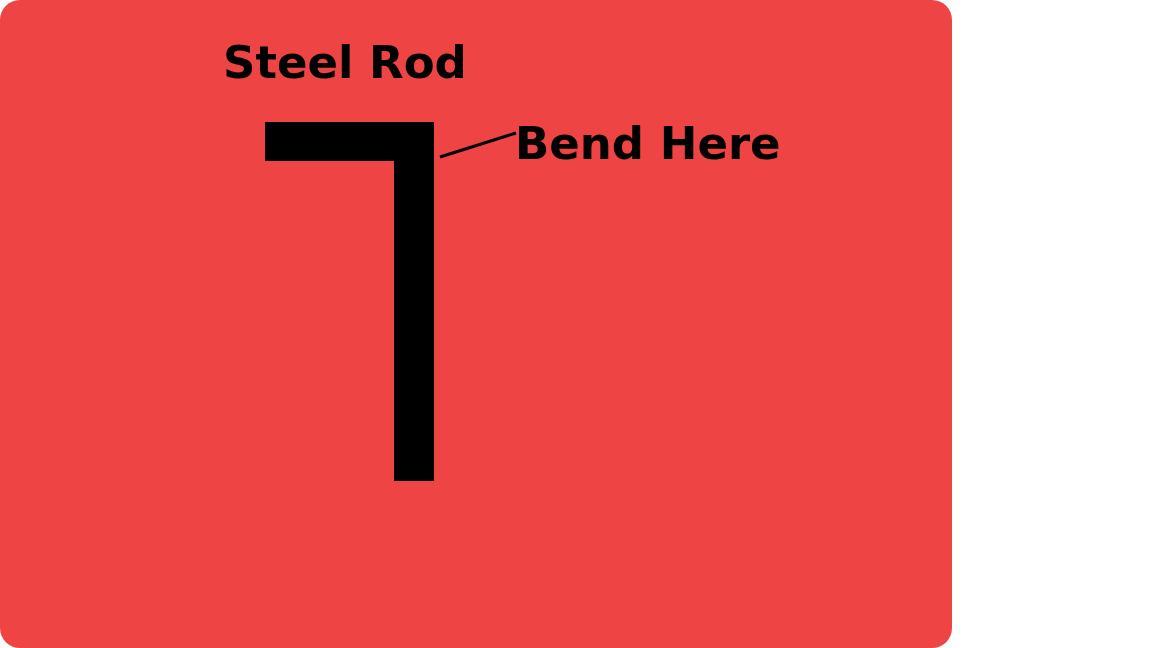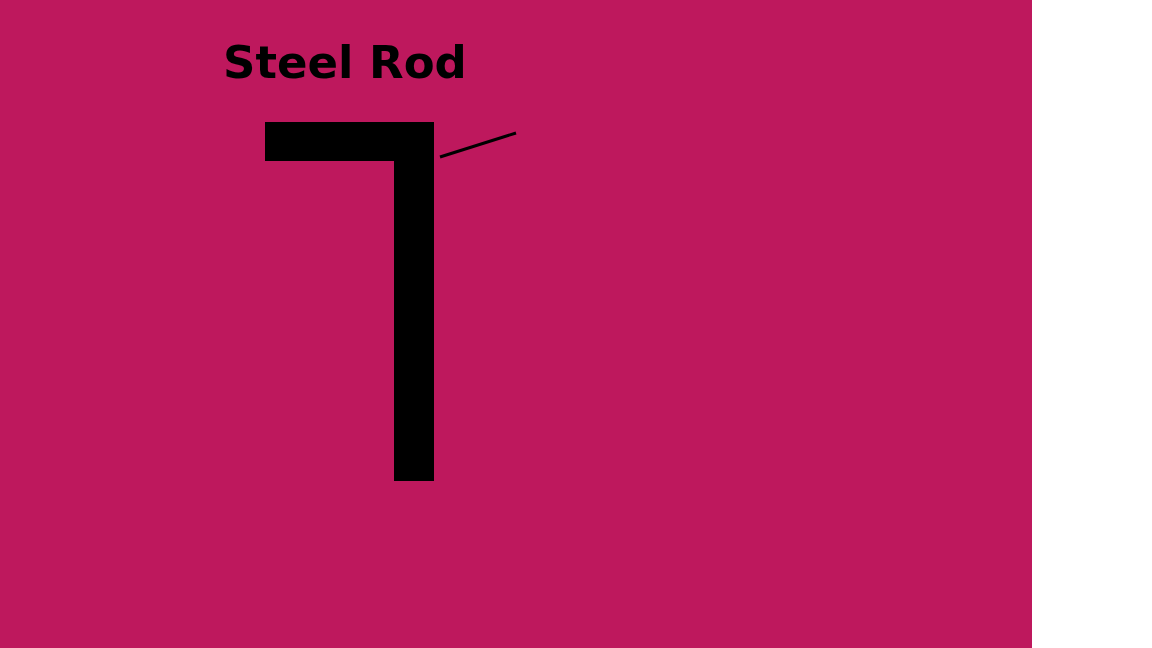--- a/index.html
+++ b/index.html
@@ -72,27 +72,28 @@
     top: 0;
     width: 1152px;
     height: 648px;
     overflow: visible;
     pointer-events: none;
   }
 </style>
 </head>
 <body>
 
-<div id="canvas" style="width: 1032px; height: 648px; background: #be185d;">
+<div id="canvas" style="width: 952px; height: 648px; background: #ef4444; border-radius: 20px;">
 
   <div class="label" id="title-label" style="left: 223px; top: 40px; font-size: 45px; color: rgb(0, 0, 0);">Steel Rod</div>
 
   <div id="rod-figure">
     <div class="rod-segment" id="rod-horizontal-segment" style="left: 265px; top: 122px; width: 169px; height: 39px; background: rgb(0, 0, 0);"></div>
     <div class="rod-segment" id="rod-vertical-segment" style="left: 394px; top: 122px; width: 40px; height: 359px; background: rgb(0, 0, 0);"></div>
   </div>
 
   <svg id="leader-line-svg" viewBox="0 0 1152 648">
     <line id="bend-leader-line" x1="440" y1="157" x2="516" y2="133" stroke="#000000" stroke-width="3" stroke-linecap="butt"></line>
   </svg>
 
+  <div class="label" id="bend-label" style="left: 515px; top: 121px; font-size: 45px; color: rgb(0, 0, 0);">Bend Here</div>
 
 </div>
 
 </body></html>

